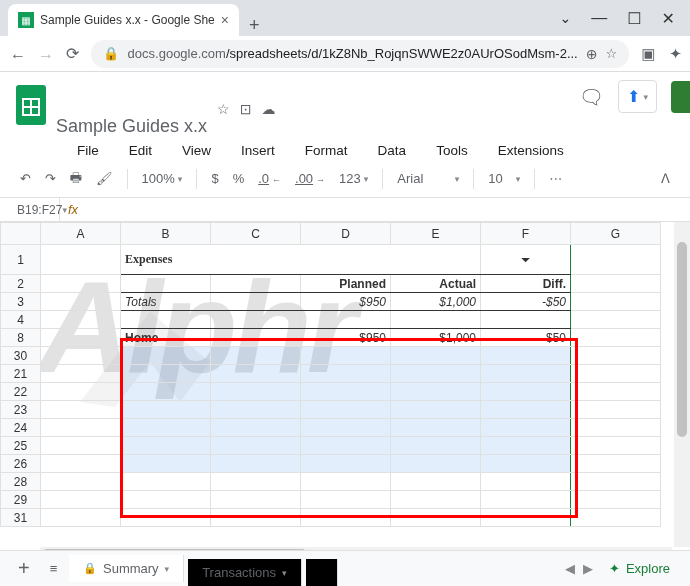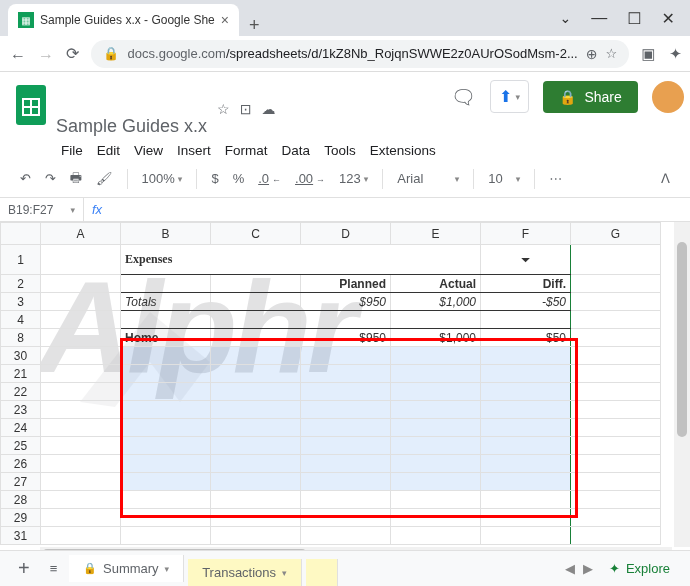--- a/index.html
+++ b/index.html
@@ -23,38 +23,38 @@
 
 
 .sheets-header { padding: 8px 16px 0; display: flex; align-items: flex-start; gap: 10px; }
 .sheets-logo { width: 36px; height: 50px; display: flex; align-items: center; justify-content: center; }
 .sheets-logo-svg { width: 30px; height: 40px; }
 .doc-info { flex: 1; }
 .doc-title-row { display: flex; align-items: center; gap: 10px; }
 .doc-title { font-size: 18px; color: #5f6368; margin-top: 36px; }
 .title-icons { display: flex; gap: 10px; color: #5f6368; font-size: 14px; }
 .menus { display: flex; gap: 4px; font-size: 13.5px; color: #202124; margin-top: 4px; }
-.menus span { padding: 2px 5px; cursor: pointer; }
+.menus span { padding: 2px 5px; cursor: pointer; margin-left: 16px; }
 .header-right { display: flex; align-items: center; gap: 14px; }
 .comments-icon { font-size: 20px; color: #5f6368; }
 .present-btn { border: 1px solid #dadce0; border-radius: 4px; padding: 6px 8px; display: flex; align-items: center; gap: 3px; color: #1a73e8; }
 .share-btn { background: #2e7d32; color: #fff; padding: 8px 16px; border-radius: 4px; font-size: 14px; font-weight: 500; display: flex; align-items: center; gap: 8px; }
 .header-avatar { width: 32px; height: 32px; background: #e8a050; border-radius: 50%; }
 
 
 .toolbar { height: 38px; border-bottom: 1px solid #e0e0e0; display: flex; align-items: center; padding: 0 16px; gap: 6px; color: #5f6368; font-size: 13px; }
 .tb-sep { width: 1px; height: 20px; background: #e0e0e0; margin: 0 4px; }
 .tb-item { padding: 4px 4px; cursor: pointer; display: flex; align-items: center; gap: 3px; }
 .tb-dropdown { font-size: 9px; color: #888; }
 .tb-collapse { margin-left: auto; }
 
 
 .namebox-row { height: 24px; border-bottom: 1px solid #e0e0e0; display: flex; align-items: center; font-size: 12px; }
-.namebox { width: 84px; padding: 0 8px; color: #5f6368; border-right: 1px solid #e0e0e0; display: flex; align-items: center; justify-content: space-between; height: 100%; }
-.fx { padding: 0 8px; color: #3b82f6; font-style: italic; font-size: 13px; }
+.namebox { width: 60px; padding: 0 17px; color: #5f6368; border-right: 1px solid #e0e0e0; display: flex; align-items: center; justify-content: space-between; height: 100%; }
+.fx { padding: 0 8px; color: #a16207; font-style: italic; font-size: 13px; }
 
 
 .sheet-wrap { position: relative; height: 375px; overflow: hidden; }
 .watermark { position: absolute; top: 30px; left: 38px; font-size: 130px; font-weight: 700; color: rgba(150,150,155,0.28); letter-spacing: -5px; z-index: 1; pointer-events: none; font-style: italic; }
 .watermark-arrow { position: absolute; top: 50px; left: 60px; z-index: 1; pointer-events: none; opacity: 0.3; }
 
 table.grid { border-collapse: collapse; position: relative; z-index: 2; }
 .grid th, .grid td { border: 1px solid #e0e0e0; font-size: 12px; color: #333; }
 .col-hdr { background: #f8f9fa; height: 22px; text-align: center; font-weight: normal; color: #5f6368; font-size: 11px; }
 .row-hdr { background: #f8f9fa; width: 40px; text-align: center; font-weight: normal; color: #5f6368; font-size: 11px; }
@@ -80,21 +80,21 @@
 .sel-range { background: rgba(26,115,232,0.12); }
 .active-cell-border { border: 2px solid #1a73e8 !important; }
 .red-highlight { position: absolute; border: 3px solid red; z-index: 5; pointer-events: none; }
 .filter-icon { color: #188038; font-size: 12px; text-align: center; }
 .fcol-l { border-left: 1px solid #188038 !important; }
 .fcol-r { border-right: 1px solid #188038 !important; }
 
 
 .sheet-tabs { position: absolute; bottom: 0; left: 0; right: 0; height: 36px; border-top: 1px solid #e0e0e0; background: #f8f9fa; display: flex; align-items: center; padding: 0 10px; gap: 4px; font-size: 13px; color: #5f6368; }
 .sheet-tab { padding: 6px 14px; display: flex; align-items: center; gap: 6px; border-right: 1px solid #e0e0e0; background: #fff; }
-.sheet-tab.inactive { background: #fef9c3; margin-top: 8px; }
+.sheet-tab.inactive { background: #000000; margin-top: 8px; }
 .lock-icon { font-size: 11px; color: #888; }
 .explore-btn { margin-left: auto; display: flex; align-items: center; gap: 6px; color: #188038; font-weight: 500; padding-right: 10px; }
 .scroll-arrows { display: flex; gap: 8px; color: #888; margin-right: 10px; }
 
 .hscroll { position: absolute; bottom: 36px; left: 40px; right: 18px; height: 14px; background: #f1f1f1; display: flex; align-items: center; }
 .hscroll-thumb { height: 10px; background: #c1c1c1; border-radius: 5px; width: 42%; margin-left: 2px; }
 .hscroll-arrow { font-size: 10px; color: #888; padding: 0 4px; }
 .vscroll { position: absolute; top: 0; right: 0; width: 16px; bottom: 50px; background: #f1f1f1; }
 .vscroll-thumb { width: 10px; background: #c1c1c1; border-radius: 5px; height: 60%; margin: 20px auto 0; }
 </style>
@@ -356,30 +356,20 @@
           <th class="row-hdr">26</th>
           <td class="cell"></td>
           <td class="cell sel-range"></td>
           <td class="cell sel-range"></td>
           <td class="cell sel-range"></td>
           <td class="cell sel-range"></td>
           <td class="cell sel-range fcol-l fcol-r"></td>
           <td class="cell"></td>
         </tr>
     <tr>
-          <th class="row-hdr">27</th>
-          <td class="cell"></td>
-          <td class="cell sel-range"></td>
-          <td class="cell sel-range"></td>
-          <td class="cell sel-range"></td>
-          <td class="cell sel-range"></td>
-          <td class="cell sel-range fcol-l fcol-r"></td>
-          <td class="cell"></td>
-        </tr>
-    <tr>
           <th class="row-hdr">28</th>
           <td class="cell"></td>
           <td class="cell"></td>
           <td class="cell"></td>
           <td class="cell"></td>
           <td class="cell"></td>
           <td class="cell fcol-l fcol-r"></td>
           <td class="cell"></td>
         </tr>
     <tr>

